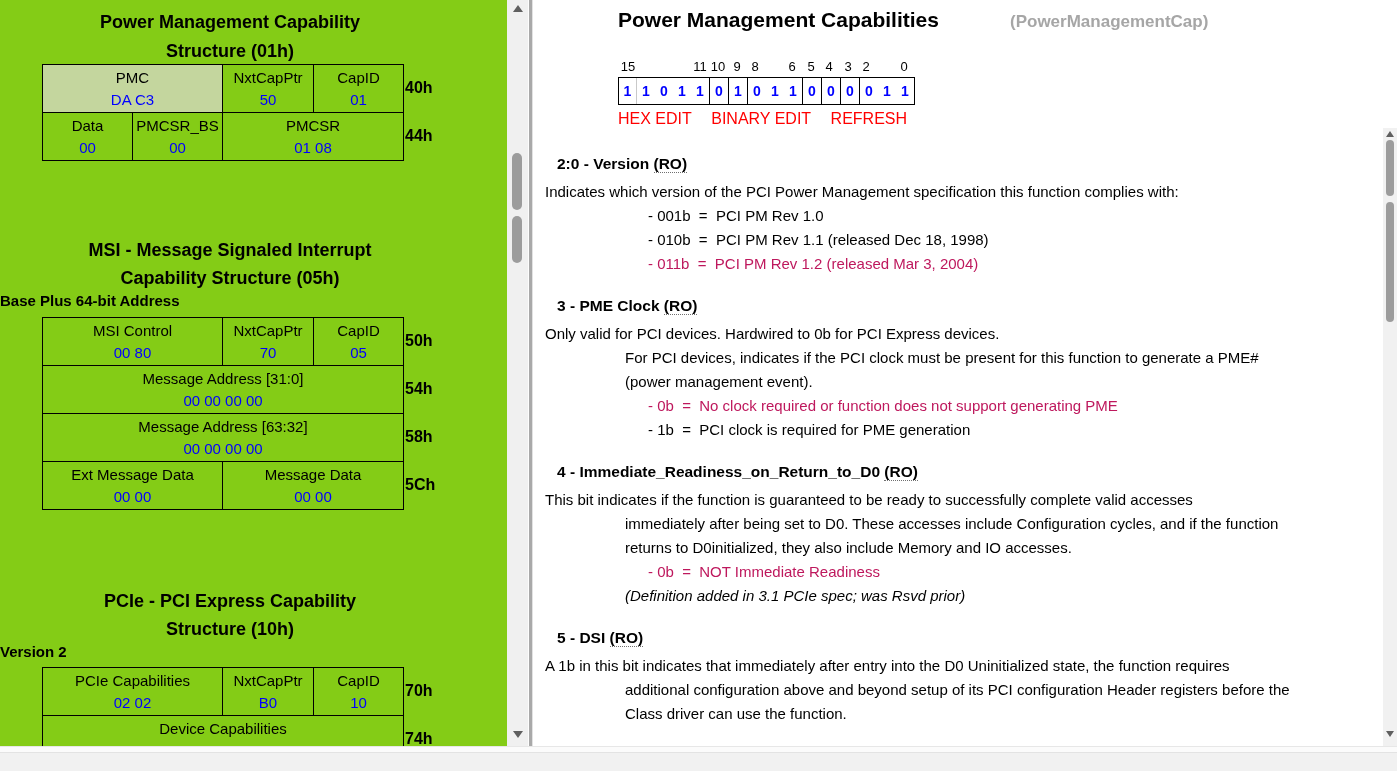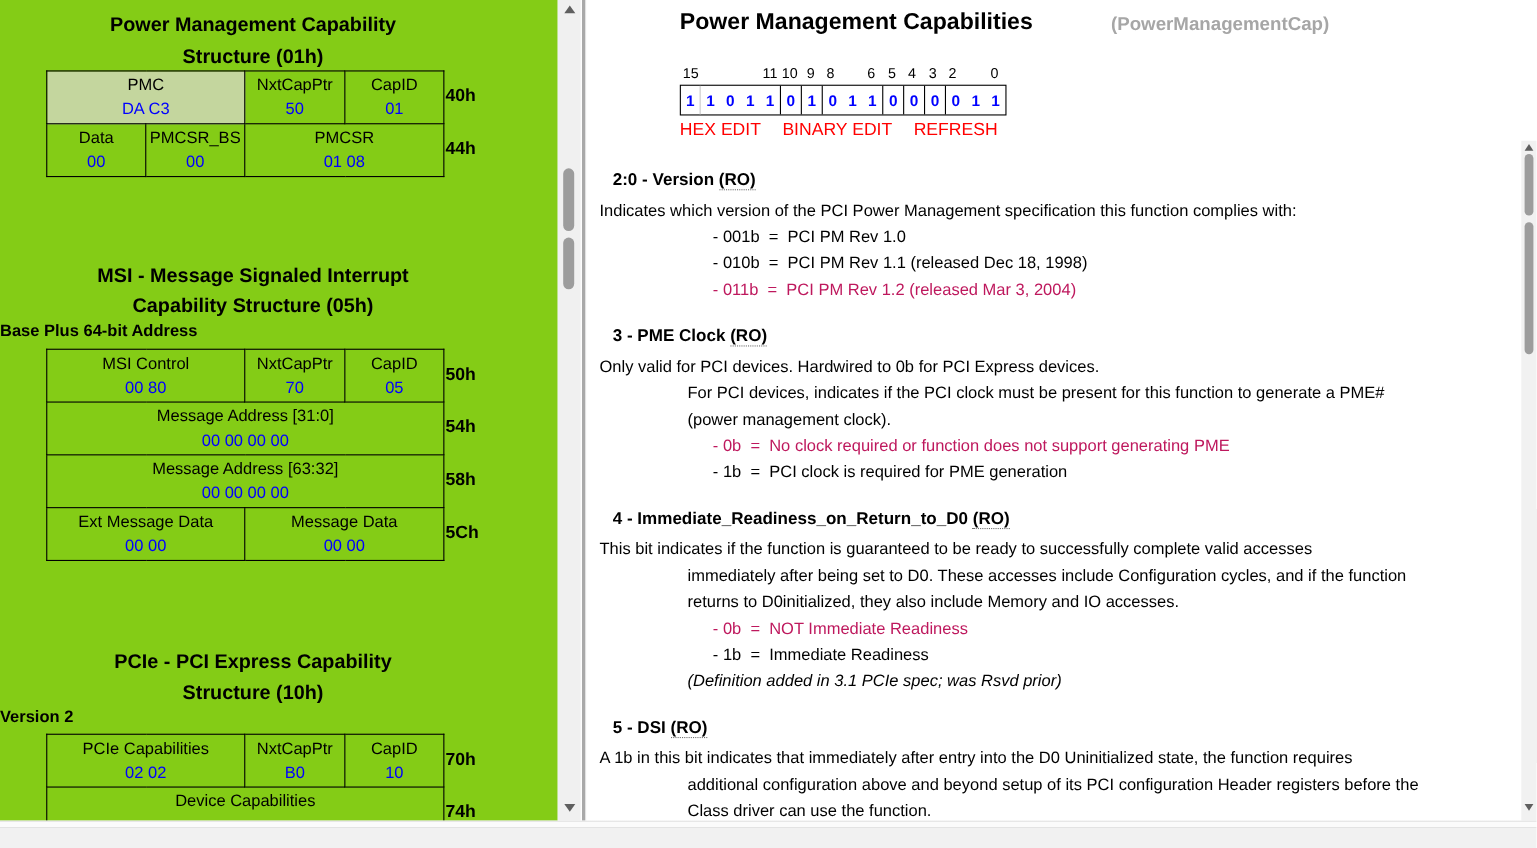--- a/index.html
+++ b/index.html
@@ -286,32 +286,31 @@
         <div class="line body first">Indicates which version of the PCI Power Management specification this function complies with:</div>
         <div class="line option">- 001b  =  PCI PM Rev 1.0</div>
         <div class="line option">- 010b  =  PCI PM Rev 1.1 (released Dec 18, 1998)</div>
         <div class="line option-active">- 011b  =  PCI PM Rev 1.2 (released Mar 3, 2004)</div>
       </div>
 
       <div class="section">
         <div class="sec-h"><span>3 - PME Clock</span> <span class="ro">(RO)</span></div>
         <div class="line body first">Only valid for PCI devices. Hardwired to 0b for PCI Express devices.</div>
         <div class="line body">For PCI devices, indicates if the PCI clock must be present for this function to generate a PME#</div>
-        <div class="line body">(power management clock).</div>
+        <div class="line body">(power management event).</div>
         <div class="line option-active">- 0b  =  No clock required or function does not support generating PME</div>
         <div class="line option">- 1b  =  PCI clock is required for PME generation</div>
       </div>
 
       <div class="section">
         <div class="sec-h"><span>4 - Immediate_Readiness_on_Return_to_D0</span> <span class="ro">(RO)</span></div>
         <div class="line body first">This bit indicates if the function is guaranteed to be ready to successfully complete valid accesses</div>
         <div class="line body">immediately after being set to D0. These accesses include Configuration cycles, and if the function</div>
         <div class="line body">returns to D0initialized, they also include Memory and IO accesses.</div>
         <div class="line option-active">- 0b  =  NOT Immediate Readiness</div>
-        <div class="line option">- 1b  =  Immediate Readiness</div>
         <div class="line note">(Definition added in 3.1 PCIe spec; was Rsvd prior)</div>
       </div>
 
       <div class="section">
         <div class="sec-h"><span>5 - DSI</span> <span class="ro">(RO)</span></div>
         <div class="line body first">A 1b in this bit indicates that immediately after entry into the D0 Uninitialized state, the function requires</div>
         <div class="line body">additional configuration above and beyond setup of its PCI configuration Header registers before the</div>
         <div class="line body">Class driver can use the function.</div>
       </div>
 

